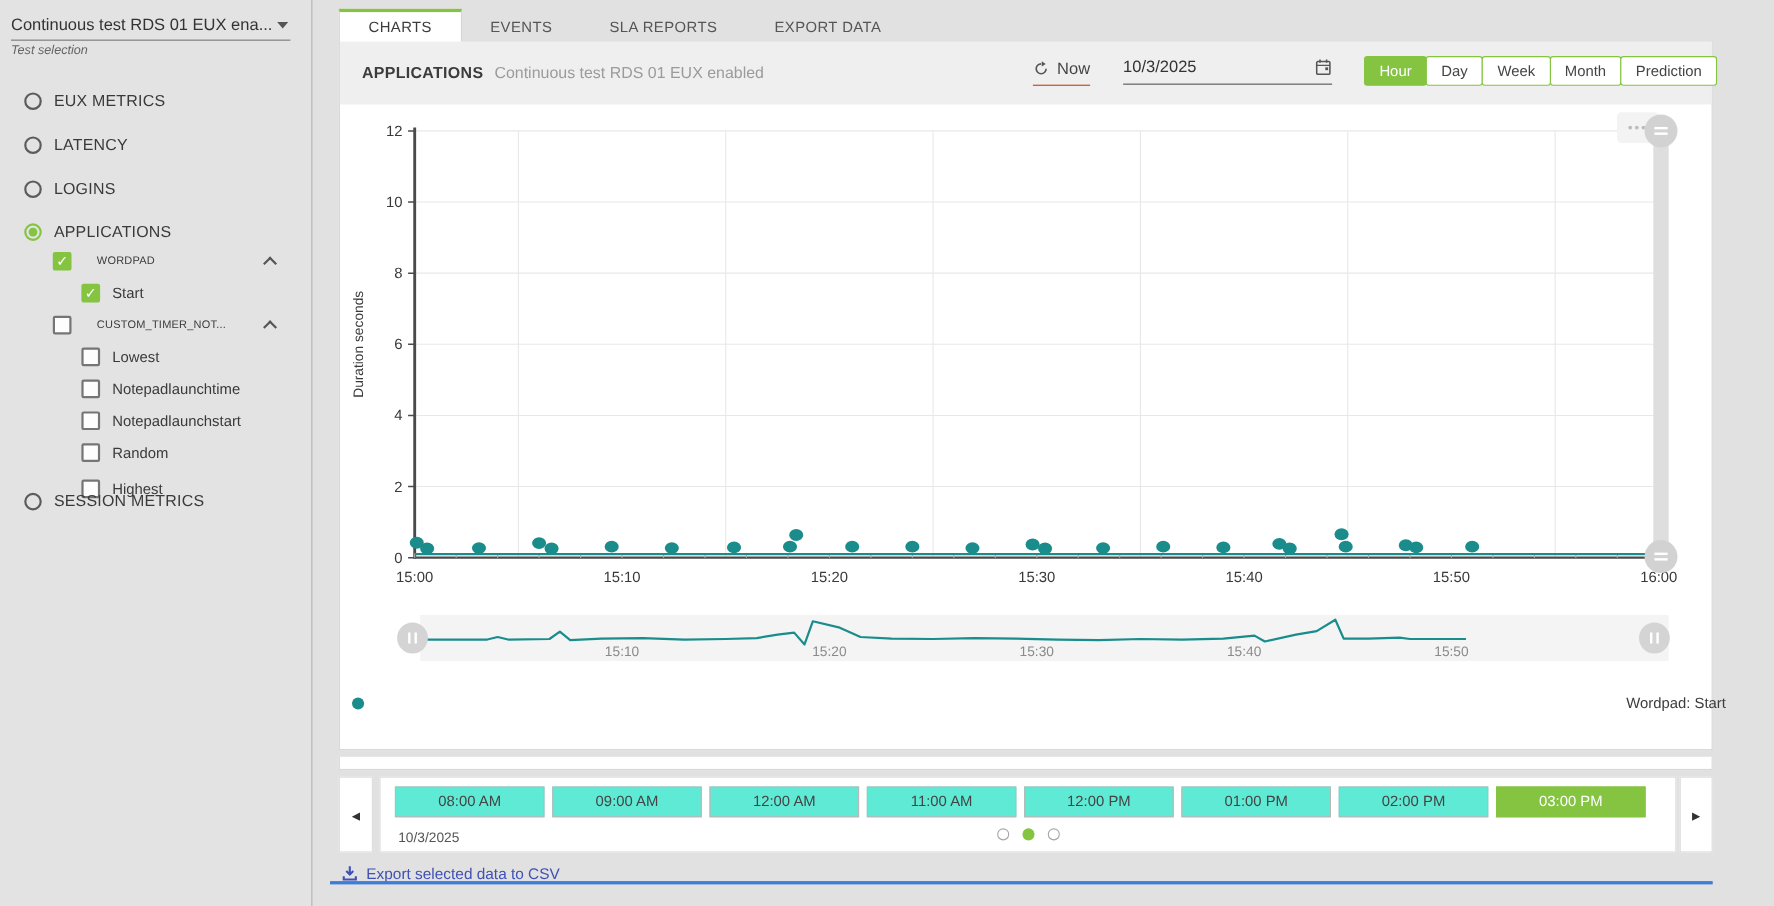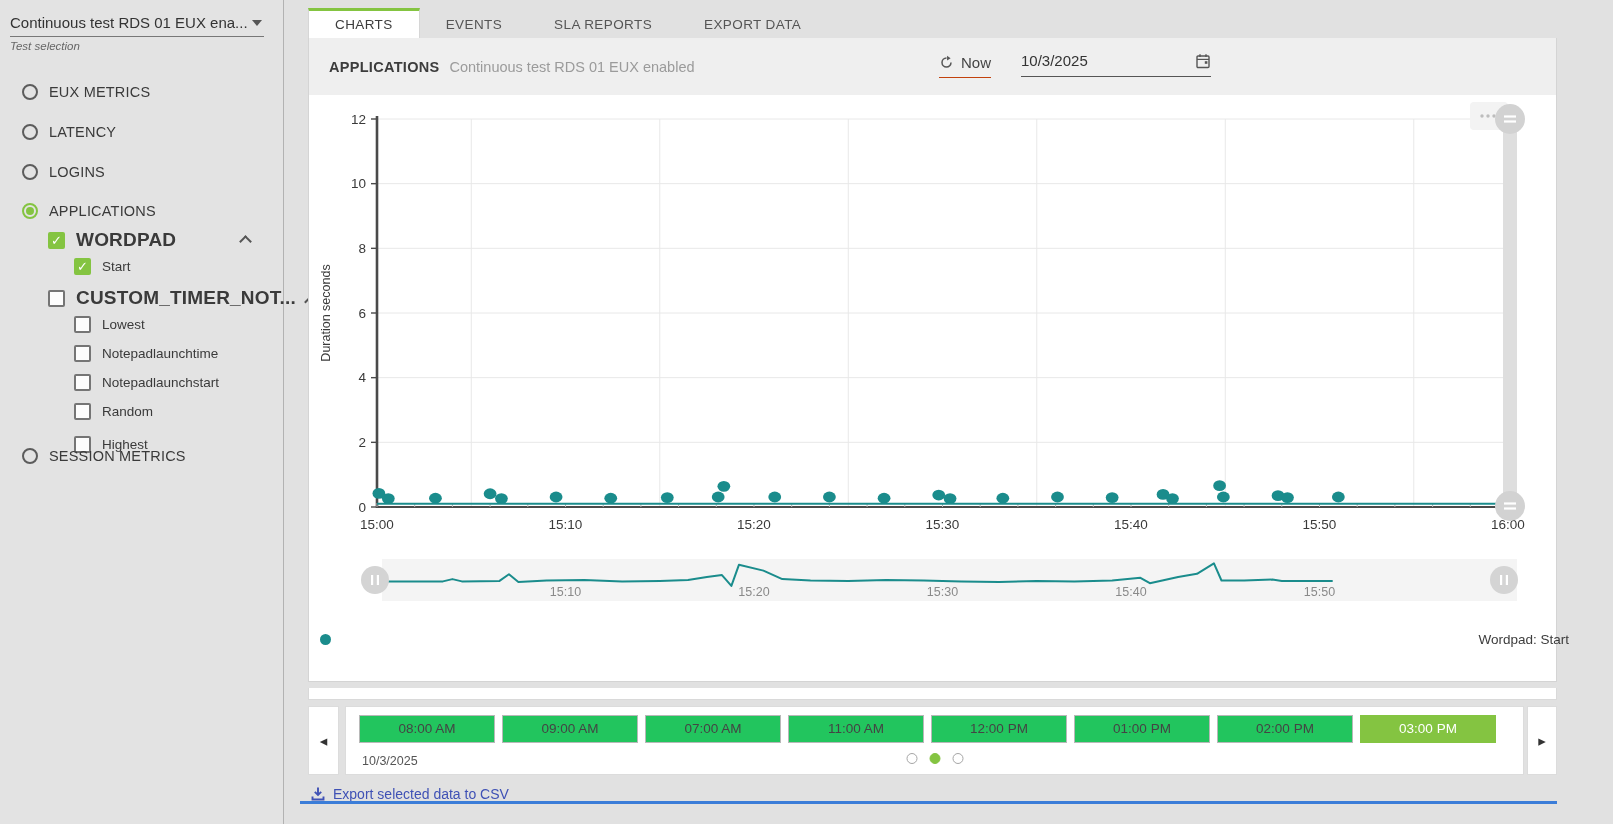--- a/index.html
+++ b/index.html
@@ -17,21 +17,21 @@
   .radio-row { left:10px; }
   .radio { width:16px; height:16px; border:2px solid #5c5c5c; border-radius:50%; flex:none; position:relative; background:#e3e3e3; }
   .radio-row.sel .radio { border-color:#84c441; }
   .radio-row.sel .radio::after { content:""; position:absolute; left:2px; top:2px; width:8px; height:8px; border-radius:50%; background:#84c441; }
   .rlabel { font-size:14.5px; letter-spacing:0.2px; color:#3a3a3a; }
   .group-row { left:36px; width:214px; }
   .child-row { left:62px; }
   .checkbox { width:17px; height:17px; border:2px solid #757575; border-radius:2px; background:#fdfdfd; flex:none; display:flex; align-items:center; justify-content:center; }
   .checkbox.checked { background:#84c441; border-color:#84c441; }
   .checkbox .ck { color:#fff; font-size:13px; line-height:1; }
-  .glabel { font-size:19px; font-weight:bold; letter-spacing:0.2px; }
+  .glabel { font-size:10px; font-weight:normal; letter-spacing:0.2px;margin-left:12px; }
   .clabel { font-size:13.5px; }
   .chev { width:9px; height:9px; border-left:2px solid #555; border-top:2px solid #555; transform:rotate(45deg); margin-left:auto; margin-top:3px; }
   
   .tabs { position:absolute; left:308px; top:8px; height:30px; display:flex; align-items:stretch; }
   .tab { padding:0 26px; display:flex; align-items:center; font-size:13.5px; letter-spacing:0.4px; color:#555; cursor:pointer; border-top:3px solid transparent; }
   .tab.active { background:#fff; border-top:3px solid #84c441; border-left:1px solid #d6d6d6; border-right:1px solid #d6d6d6; color:#3c3c3c; }
   
   .panel { position:absolute; left:308px; top:38px; width:1249px; height:644px; background:#fff; border:1px solid #d4d4d4; border-top:none; }
   .panel-header { position:relative; height:57px; background:#efefef; }
   .ph-title { position:absolute; left:20px; top:0; height:57px; display:flex; align-items:center; gap:10px; }
@@ -48,21 +48,21 @@
   .legend-dot { width:11px; height:11px; border-radius:50%; }
   .legend-label { font-size:13.5px; color:#3c3c3c; }
   
   .bottom-strip { position:absolute; left:308px; top:688px; width:1249px; height:12px; background:#fff; border:1px solid #d9d9d9; border-top:none; }
   .nav-box { position:absolute; top:706px; height:69px; background:#fff; border:1px solid #dcdcdc; display:flex; align-items:center; justify-content:center; cursor:pointer; }
   .nav-box.left { left:308px; width:31px; }
   .nav-box.right { left:1527px; width:30px; }
   .nav-arrow { font-size:15px; color:#333; }
   .slots-box { position:absolute; left:345px; top:706px; width:1179px; height:69px; background:#fff; border:1px solid #dcdcdc; }
   .slots-row { position:absolute; left:13px; top:8px; display:flex; gap:7px; }
-  .slot { width:136px; height:28px; line-height:26px; text-align:center; font-size:13.5px; color:#444; background:#22c55e; border:1px solid #b8b8b8; cursor:pointer; }
+  .slot { width:136px; height:28px; line-height:26px; text-align:center; font-size:13.5px; color:#444; background:#5eead4; border:1px solid #b8b8b8; cursor:pointer; }
   .slot.active { background:#84c441; border-color:#84c441; color:#fff; }
   .slots-date { position:absolute; left:16px; top:47px; font-size:12.5px; color:#555; }
   .page-dots { position:absolute; left:50%; transform:translateX(-50%); top:46px; display:flex; gap:12px; }
   .pdot { width:11px; height:11px; border-radius:50%; border:1.5px solid #a6a6a6; background:#fff; cursor:pointer; }
   .pdot.active { background:#84c441; border-color:#84c441; }
   
   .export-link { position:absolute; left:310px; top:786px; display:flex; align-items:center; gap:7px; color:#3f51b5; font-size:14px; cursor:pointer; }
   .bottom-line { position:absolute; left:300px; top:801px; width:1257px; height:3px; background:#3b7dd8; }
 </style>
 </head>
@@ -162,20 +162,27 @@
       </div>
       <div class="date-field">
         <span>10/3/2025</span>
         <svg width="16" height="16" viewBox="0 0 16 16">
           <rect x="2" y="3" width="12" height="11.5" rx="1" fill="none" stroke="#555" stroke-width="1.4"></rect>
           <line x1="2" y1="6.4" x2="14" y2="6.4" stroke="#555" stroke-width="1.2"></line>
           <line x1="5" y1="1.2" x2="5" y2="4" stroke="#555" stroke-width="1.4"></line>
           <line x1="11" y1="1.2" x2="11" y2="4" stroke="#555" stroke-width="1.4"></line>
           <rect x="9.8" y="8.2" width="2.6" height="2.6" fill="#555"></rect>
         </svg>
+      </div>
+      <div class="range-group">
+        <button class="range-btn active">Hour</button>
+        <button class="range-btn">Day</button>
+        <button class="range-btn">Week</button>
+        <button class="range-btn">Month</button>
+        <button class="range-btn">Prediction</button>
       </div>
     </div>
   </div>
 
   <svg id="chart-svg" width="1249" height="516" viewBox="0 0 1249 516">
       <line x1="69" y1="348.3333333333333" x2="1200" y2="348.3333333333333" stroke="#e8e8e8" stroke-width="1"></line>
       <line x1="69" y1="283.66666666666663" x2="1200" y2="283.66666666666663" stroke="#e8e8e8" stroke-width="1"></line>
       <line x1="69" y1="219" x2="1200" y2="219" stroke="#e8e8e8" stroke-width="1"></line>
       <line x1="69" y1="154.33333333333331" x2="1200" y2="154.33333333333331" stroke="#e8e8e8" stroke-width="1"></line>
       <line x1="69" y1="89.66666666666669" x2="1200" y2="89.66666666666669" stroke="#e8e8e8" stroke-width="1"></line>
@@ -301,21 +308,21 @@
   <div class="bottom-strip"></div>
 
   <div class="nav-box left">
     <span class="nav-arrow">◂</span>
   </div>
 
   <div class="slots-box">
     <div class="slots-row">
       <div class="slot">08:00 AM</div>
       <div class="slot">09:00 AM</div>
-      <div class="slot">07:00 AM</div>
+      <div class="slot">12:00 AM</div>
       <div class="slot">11:00 AM</div>
       <div class="slot">12:00 PM</div>
       <div class="slot">01:00 PM</div>
       <div class="slot">02:00 PM</div>
       <div class="slot active">03:00 PM</div>
     </div>
     <div class="slots-date">10/3/2025</div>
     <div class="page-dots">
       <span class="pdot"></span>
       <span class="pdot active"></span>

